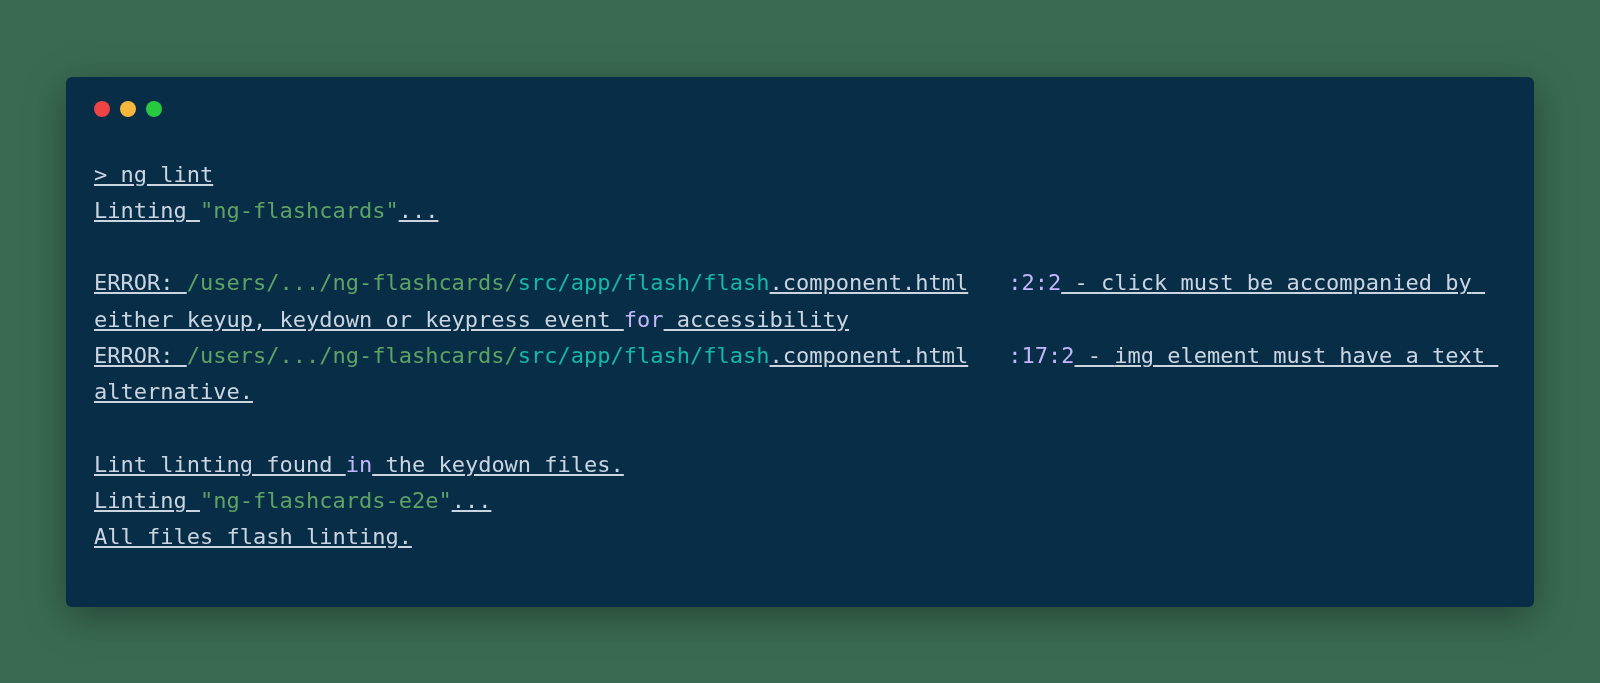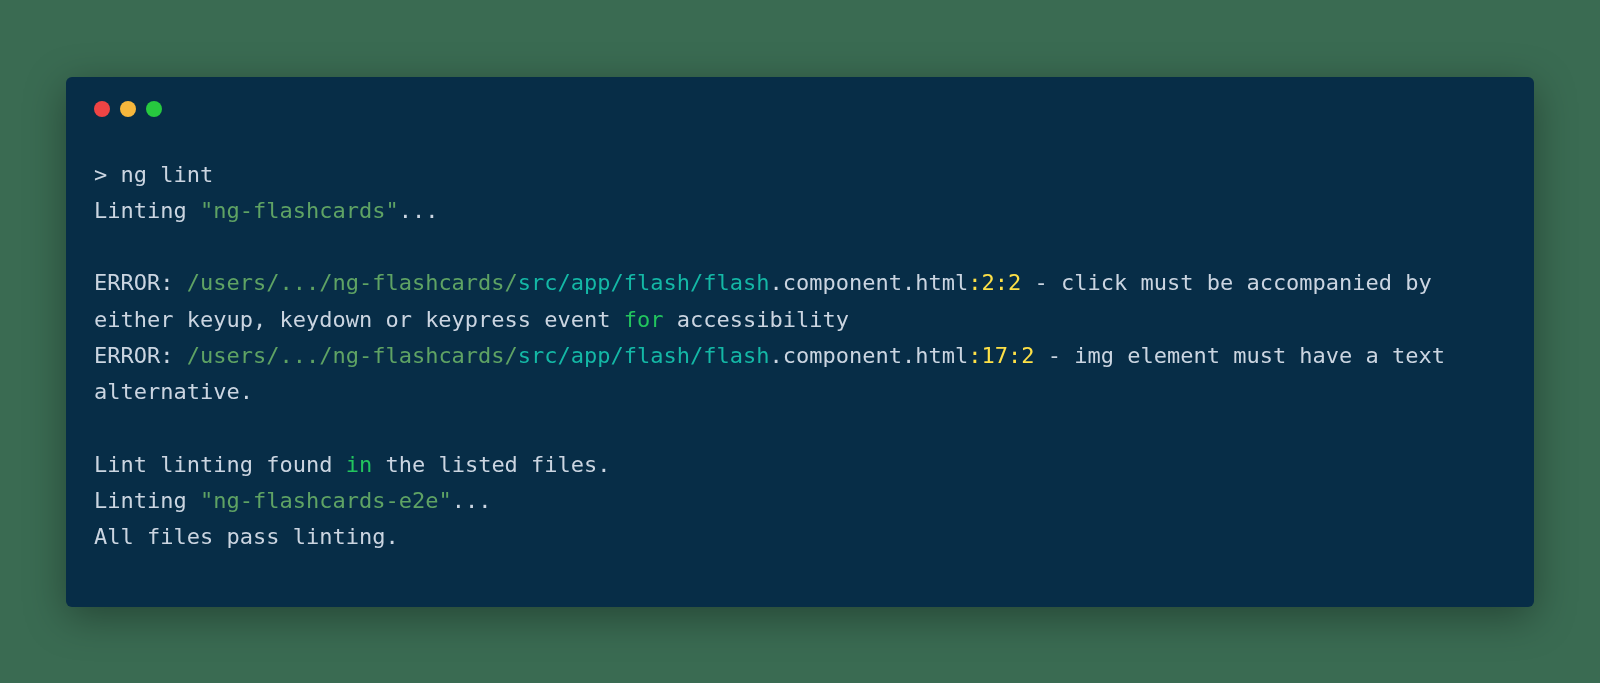--- a/index.html
+++ b/index.html
@@ -34,38 +34,38 @@
   .dot.red    { background: #ef4444; }
   .dot.yellow { background: #f6b73c; }
   .dot.green  { background: #27c93f; }
   .content {
     font-size: 22px;
     line-height: 1.65;
     color: #cbd5e1;
     white-space: pre-wrap;
     word-break: break-word;
   }
-  .c-default { color: #cbd5e1; }
+  .c-default { color: #cbd5e1; text-decoration: underline; }
   .c-green   { color: #5fa364; }
   .c-blue    { color: #14b8a6; }
-  .c-pink    { color: #fde047; }
-  .c-yellow  { color: #22c55e; }
+  .c-pink    { color: #c4b5fd; margin-left: 40px; }
+  .c-yellow  { color: #c4b5fd; }
 </style>
 </head>
 <body>
 
 <div class="terminal">
   <div class="titlebar">
     <div class="dot red"></div>
     <div class="dot yellow"></div>
     <div class="dot green"></div>
   </div>
 
   <div class="content"><span class="c-default">&gt; ng lint</span>
 <span class="c-default">Linting </span><span class="c-green">"ng-flashcards"</span><span class="c-default">...</span>
 
 <span class="c-default">ERROR: </span><span class="c-green">/users/.../ng-flashcards/</span><span class="c-blue">src/app/flash/flash</span><span class="c-default">.component.html</span><span class="c-pink">:2:2</span><span class="c-default"> - </span><span class="c-default">click must be accompanied by either keyup, keydown or keypress event </span><span class="c-yellow">for</span><span class="c-default"> accessibility</span>
 <span class="c-default">ERROR: </span><span class="c-green">/users/.../ng-flashcards/</span><span class="c-blue">src/app/flash/flash</span><span class="c-default">.component.html</span><span class="c-pink">:17:2</span><span class="c-default"> - </span><span class="c-default">img element must have a text alternative.</span>
 
-<span class="c-default">Lint linting found </span><span class="c-yellow">in</span><span class="c-default"> the listed files.</span>
+<span class="c-default">Lint linting found </span><span class="c-yellow">in</span><span class="c-default"> the keydown files.</span>
 <span class="c-default">Linting </span><span class="c-green">"ng-flashcards-e2e"</span><span class="c-default">...</span>
-<span class="c-default">All files pass linting.</span></div>
+<span class="c-default">All files flash linting.</span></div>
 </div>
 
 </body></html>

